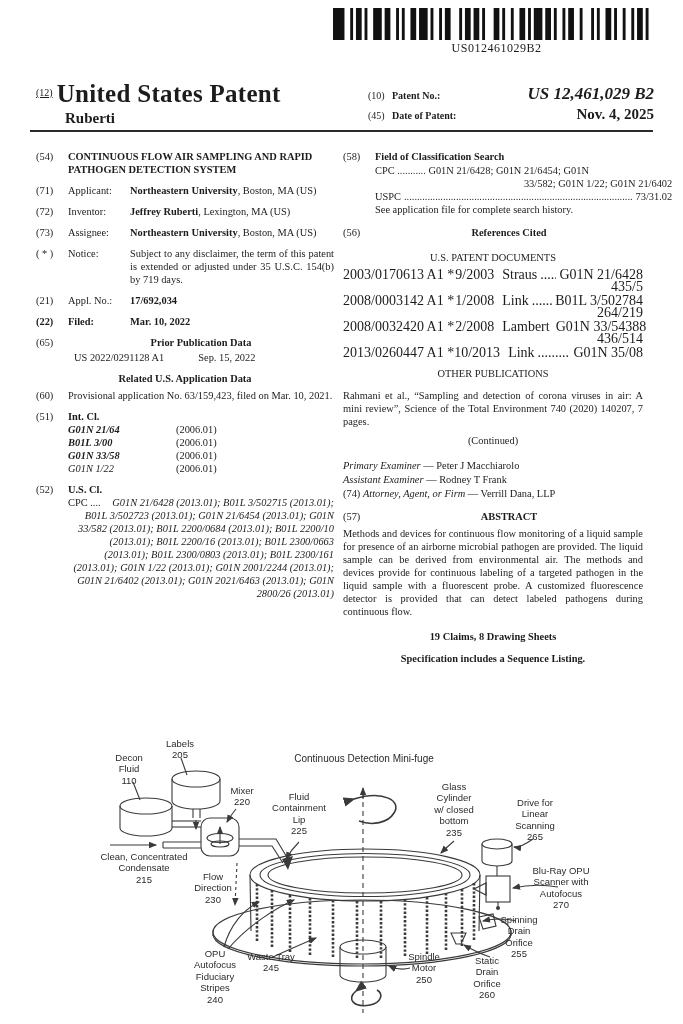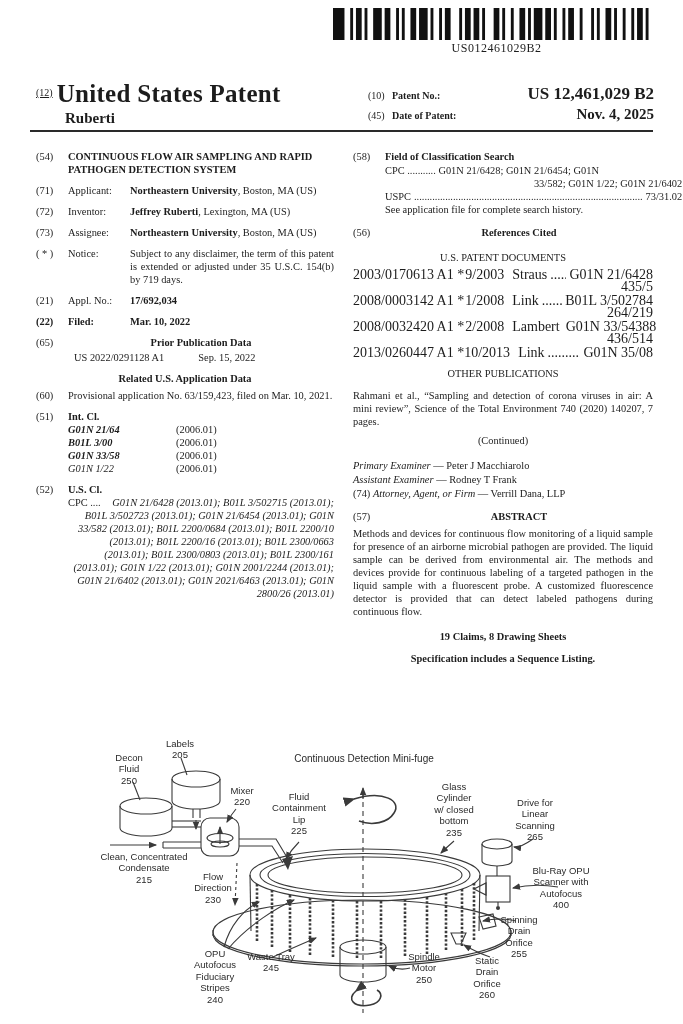--- a/index.html
+++ b/index.html
@@ -22,28 +22,28 @@
   
   .hdr-left { position:absolute; left:36px; top:80px; }
   .hdr-num { font-size:10px; vertical-align:6px;text-decoration:underline; }
   .hdr-title { font-size:25px; font-weight:bold; letter-spacing:0.3px; }
   .hdr-name { font-size:15px; font-weight:bold; margin-left:29px; margin-top:2px; }
   .hdr-right { position:absolute; left:368px; top:84px; width:286px; }
   .hdr-row { display:flex; align-items:baseline; margin-bottom:2px; }
   .hdr-row .fnum { font-size:10px; flex:0 0 24px; }
   .hdr-row .flab { font-size:10px; font-weight:bold; }
   .hdr-row .fval { flex:1; text-align:right; font-weight:bold; }
-  .pn-val { font-size:17px; }
+  .pn-val { font-size:17px;font-style:italic; }
   .dt-val { font-size:15px; }
   .hrule { position:absolute; left:30px; width:623px; top:130px; height:2px; background:#2a2a2a; }
 
   
   .col { position:absolute; top:150px; font-size:10.4px; line-height:13px; }
   .col-left  { left:36px;  width:298px; }
-  .col-right { left:353px; width:300px; }
+  .col-right { left:343px; width:300px; }
   .sec { display:flex; margin-bottom:8px; }
   .num { flex:0 0 32px; }
   .lbl { flex:0 0 62px; }
   .val { flex:1; }
 
   .pubrow { display:flex; margin:2px 0 8px 38px; }
   .pubrow span:last-child { margin-left:34px; }
 
   .icl-row { display:flex; }
   .icl-code { flex:0 0 108px; font-style:italic; font-weight:bold; }
@@ -436,42 +436,42 @@
       <path d="M 460 222 Q 448 218 434 210" marker-end="url(#arr)"></path>
       <path d="M 243 222 Q 260 214 286 203" marker-end="url(#arr)"></path>
       <path d="M 194 212 C 200 190 214 174 229 167" marker-end="url(#arr)"></path>
       <path d="M 198 214 C 218 190 248 172 264 165" marker-end="url(#arr)"></path>
       <path d="M 380 233 Q 370 236 359 231" marker-end="url(#arr)"></path>
     </svg>
 
     <div class="dlabel dtitle" style="left:334px; top:18px;">Continuous Detection Mini-fuge</div>
     <div class="dlabel" style="left:99px;  top:17px;">Decon
 Fluid
-250</div>
+110</div>
     <div class="dlabel" style="left:150px; top:3px;">Labels
 205</div>
     <div class="dlabel" style="left:212px; top:50px;">Mixer
 220</div>
     <div class="dlabel" style="left:269px; top:56px;">Fluid
 Containment
 Lip
 225</div>
     <div class="dlabel" style="left:424px; top:46px;">Glass
 Cylinder
 w/ closed
 bottom
 235</div>
     <div class="dlabel" style="left:505px; top:62px;">Drive for
 Linear
 Scanning
 265</div>
     <div class="dlabel" style="left:531px; top:130px;">Blu-Ray OPU
 Scanner with
 Autofocus
-400</div>
+270</div>
     <div class="dlabel" style="left:114px; top:116px;">Clean, Concentrated
 Condensate
 215</div>
     <div class="dlabel" style="left:183px; top:136px;">Flow
 Direction
 230</div>
     <div class="dlabel" style="left:185px; top:213px;">OPU
 Autofocus
 Fiduciary
 Stripes

